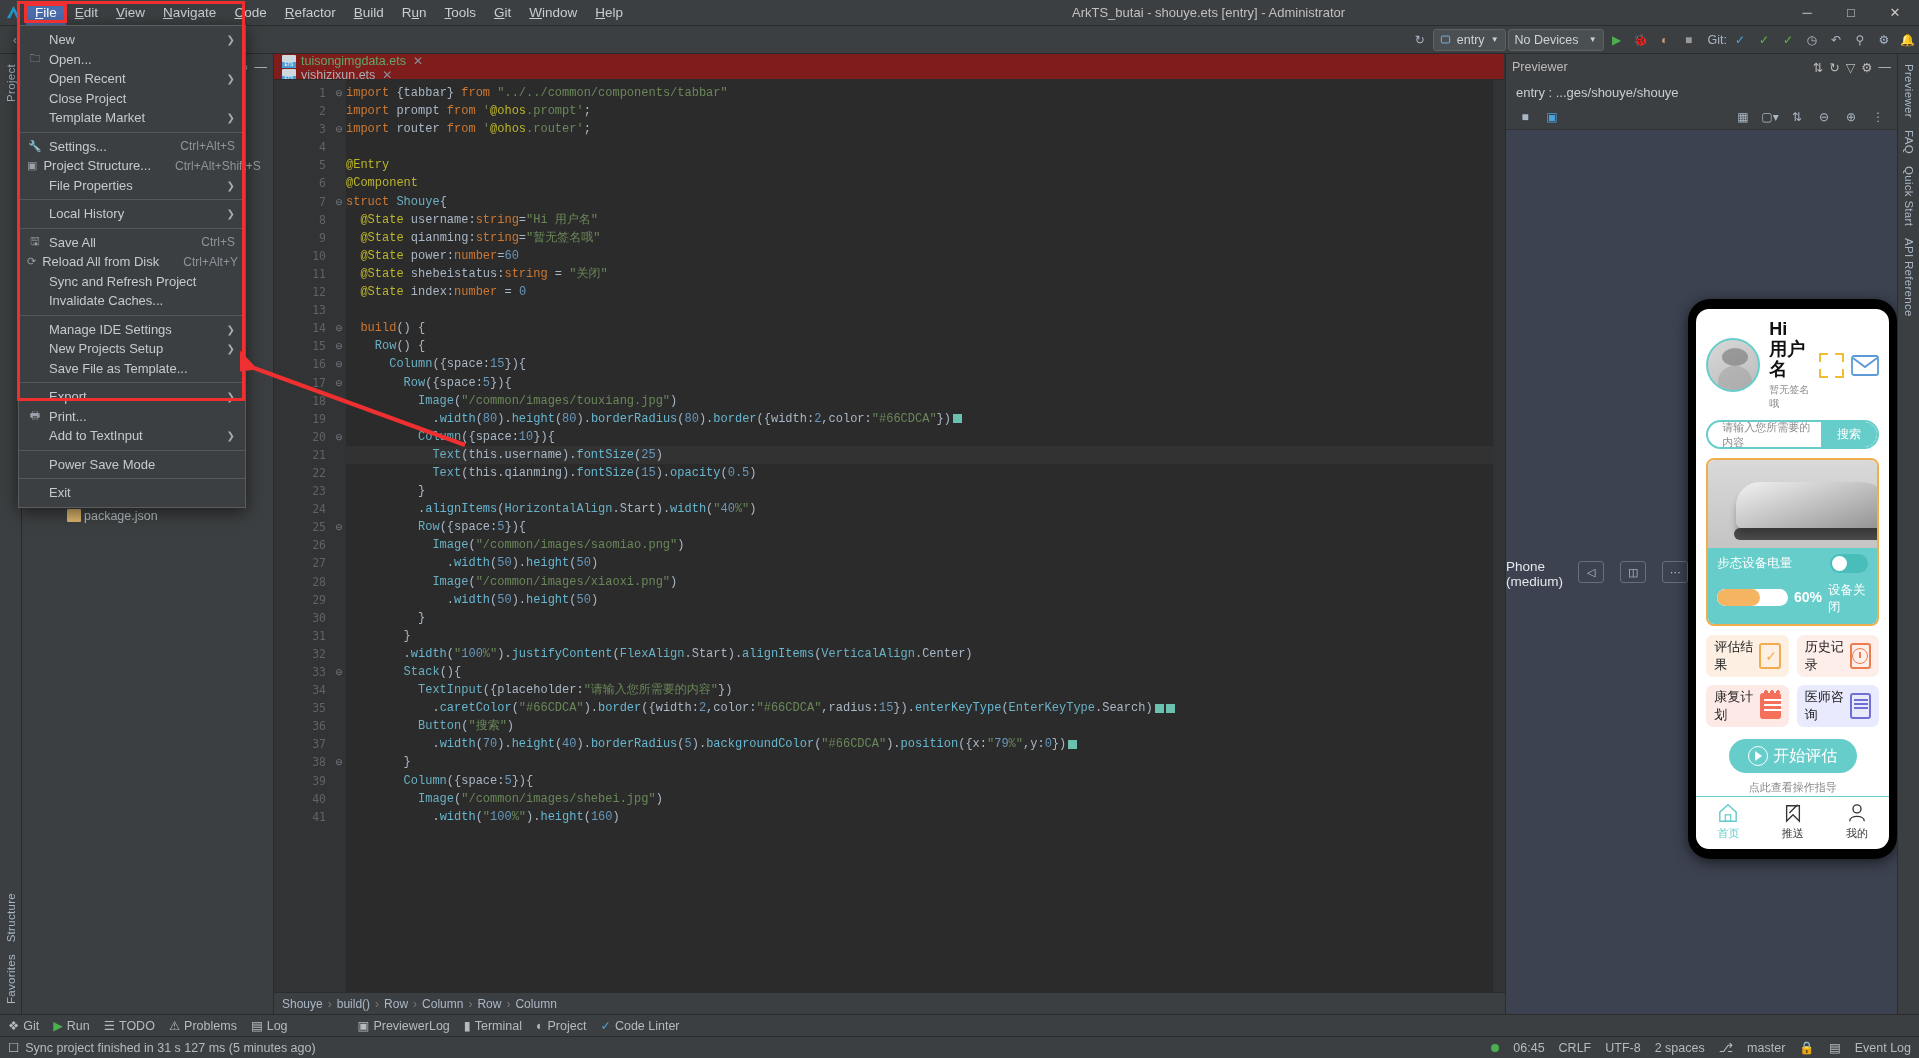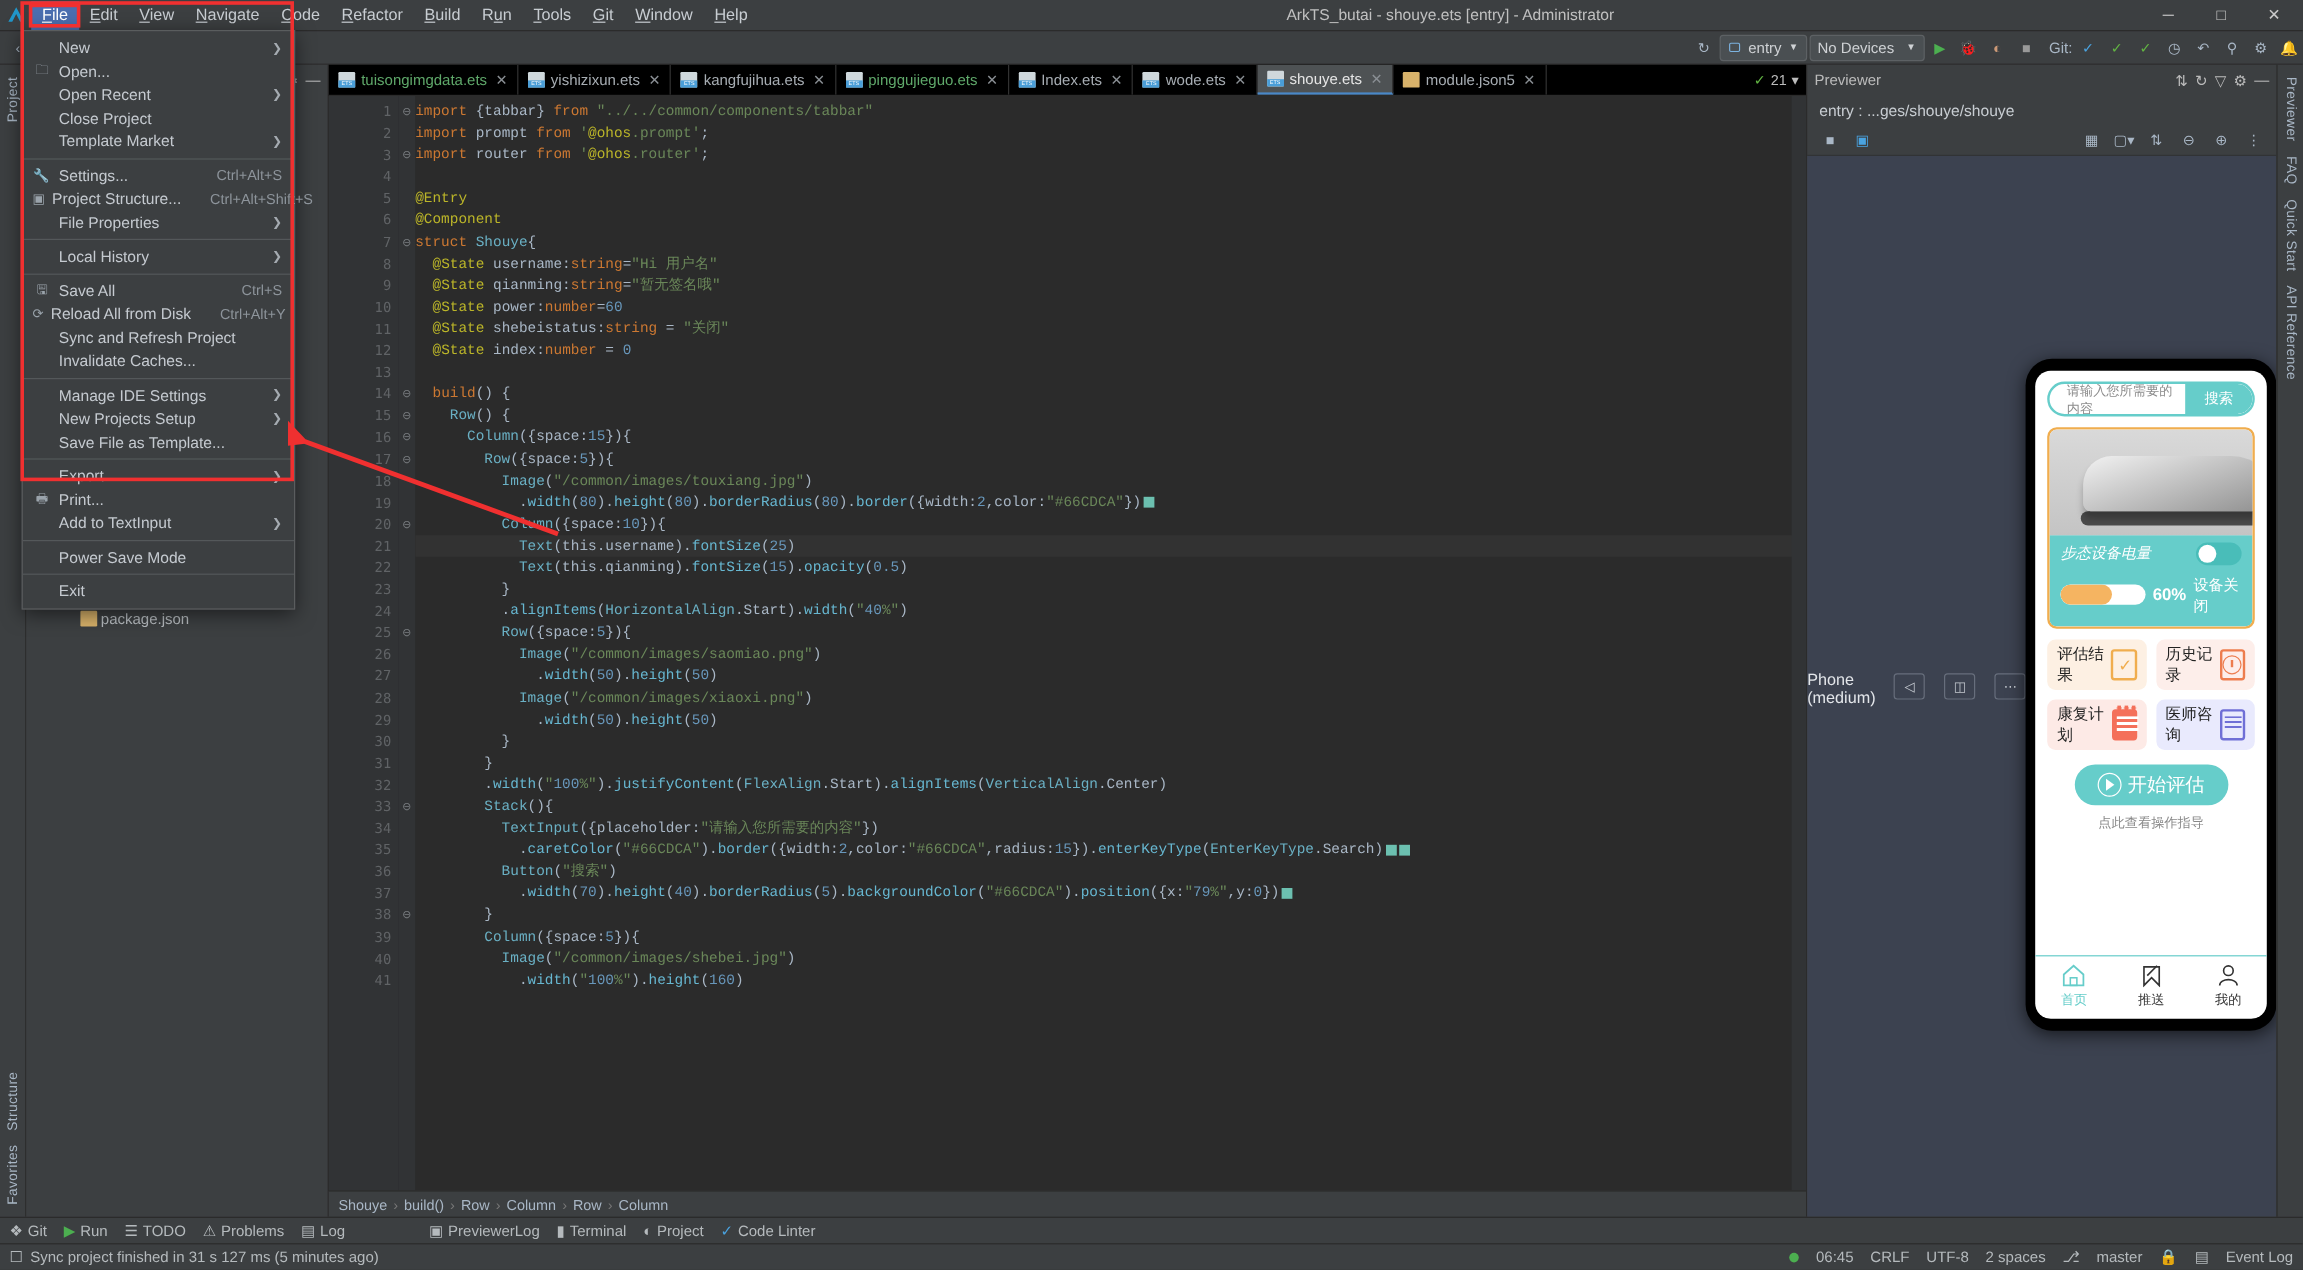--- a/index.html
+++ b/index.html
@@ -55,22 +55,22 @@
   .fico.folder:before{content:"";position:absolute;top:-3px;left:0;width:6px;height:3px;background:#8d8d8d;border-radius:1px 1px 0 0;}
   .fico.ets{ background:#cfd8dc; border-radius:1px;}
   .fico.ets:after{content:"ETS";position:absolute;left:0;bottom:0;width:100%;height:6px;background:#4a9ed8;
      color:#fff;font-size:4.5px;line-height:6px;text-align:center;font-family:"Liberation Sans",sans-serif;}
   .fico.json{ background:#d8b26a; border-radius:1px;}
   .fico.img{ background:#9ccc65; border-radius:1px;}
   .fico.gen{ background:#b0bec5; border-radius:1px;}
 
   
   .editorwrap { flex:1; display:flex; flex-direction:column; min-width:0; background:#2b2b2b;}
-  .tabstrip { height:26px; background:#000000; display:flex; align-items:stretch;
-     border-bottom:1px solid #2b2b2b; overflow:hidden;}
+  .tabstrip { height:26px; background:#7f1d1d; display:flex; align-items:stretch;
+     border-bottom:1px solid #2b2b2b; overflow:hidden;flex-direction:column;}
   .etab { display:flex; align-items:center; gap:5px; padding:0 8px; font-size:12.5px;
      color:#a7adb3; border-right:1px solid #323232; white-space:nowrap; }
   .etab.active { background:#4e5254; color:#e6e6e6; border-bottom:2px solid #4a88c7;}
   .etab.mod { color:#5fa86a; }
   .etab .x{ color:#8a8f94; font-size:12px; margin-left:2px;}
   .tabs-tail{ flex:1; display:flex; align-items:center; justify-content:flex-end; gap:8px; padding-right:6px;}
   .insp { display:flex; align-items:center; gap:4px; font-size:12px; }
   .insp .ok{ color:#62b543; }
 
   .codearea { flex:1; display:flex; min-height:0; position:relative; overflow:hidden; background:#2b2b2b;}
@@ -129,21 +129,21 @@
      display:flex; align-items:center; overflow:hidden; }
   .ph-search .ph { flex:1; padding-left:14px; font-size:11px; color:#8c8c8c; }
   .ph-search .btn { width:56px; height:100%; background:#66CDCA; color:#fff; font-size:12px;
      display:flex; align-items:center; justify-content:center; border-radius:0 13px 13px 0;}
   .ph-card { margin:9px 10px 0 10px; border:2px solid #f0ad4e; border-radius:8px; overflow:hidden;}
   .ph-shoe { height:88px; background:linear-gradient(180deg,#d9d9d9,#c4c4c4); position:relative;}
   .ph-shoe:after{content:"";position:absolute;left:28px;top:22px;width:160px;height:46px;border-radius:30px 46px 12px 8px;
      background:linear-gradient(160deg,#f2f2f2,#8e8e8e); box-shadow:0 6px 6px rgba(0,0,0,.25);}
   .ph-shoe:before{content:"";position:absolute;left:26px;bottom:8px;width:168px;height:12px;border-radius:8px;background:#4a4a4a;}
   .ph-batt { background:#66CDCA; padding:6px 9px 8px 9px; }
-  .ph-batt .t { color:#fff; font-size:12.5px;font-style:italic; }
+  .ph-batt .t { color:#fff; font-size:12.5px; }
   .ph-batt .r { display:flex; align-items:center; gap:6px; margin-top:5px;}
   .bar { width:88px;height:17px;border-radius:9px;background:#fff; position:relative; overflow:hidden;}
   .bar > s{ position:absolute;left:0;top:0;height:100%;width:60%;background:#f5b461;border-radius:9px;}
   .pct { color:#fff; font-size:14px; font-weight:bold;}
   .toggle { width:38px;height:19px;border-radius:10px;background:#49bdb9; position:relative; margin-left:auto;}
   .toggle:after{content:"";position:absolute;left:2px;top:2px;width:15px;height:15px;border-radius:50%;background:#fff;}
   .togrow{ display:flex; align-items:center; }
   .offtxt{ color:#fff; font-size:12.5px; margin-top:4px;}
   .ph-grid { margin:9px 10px 0 10px; display:grid; grid-template-columns:1fr 1fr; gap:8px; }
   .gcell { height:42px; border-radius:7px; display:flex; align-items:center; padding:0 8px; gap:4px;}
@@ -600,20 +600,39 @@
         <div class="devname">Phone (medium)</div>
         <div class="devctrls">
           <div class="devbtn">◁</div>
           <div class="devbtn">◫</div>
           <div class="devbtn">⋯</div>
         </div>
 
         <div class="phone">
         <div class="screen">
 
+          <div class="ph-top">
+            <div class="avatar"></div>
+            <div>
+              <div class="ph-name">Hi 用户名</div>
+              <div class="ph-sign">暂无签名哦</div>
+            </div>
+            <div class="ph-icons">
+              <div class="scan">
+                    <i class="a"></i>
+                    <i class="b"></i>
+                    <i class="c"></i>
+                    <i class="d"></i>
+                  </div>
+              <svg class="mail-svg" width="28" height="21">
+                <rect x="1" y="1" width="26" height="19" rx="2" fill="none" stroke="#5b9bd5" stroke-width="1.8"></rect>
+                <path d="M2 3 L14 12 L26 3" fill="none" stroke="#5b9bd5" stroke-width="1.8"></path>
+              </svg>
+            </div>
+          </div>
 
           <div class="ph-search">
             <div class="ph">请输入您所需要的内容</div>
             <div class="btn">搜索</div>
           </div>
 
           <div class="ph-card">
             <div class="ph-shoe"></div>
             <div class="ph-batt">
               <div class="togrow">

